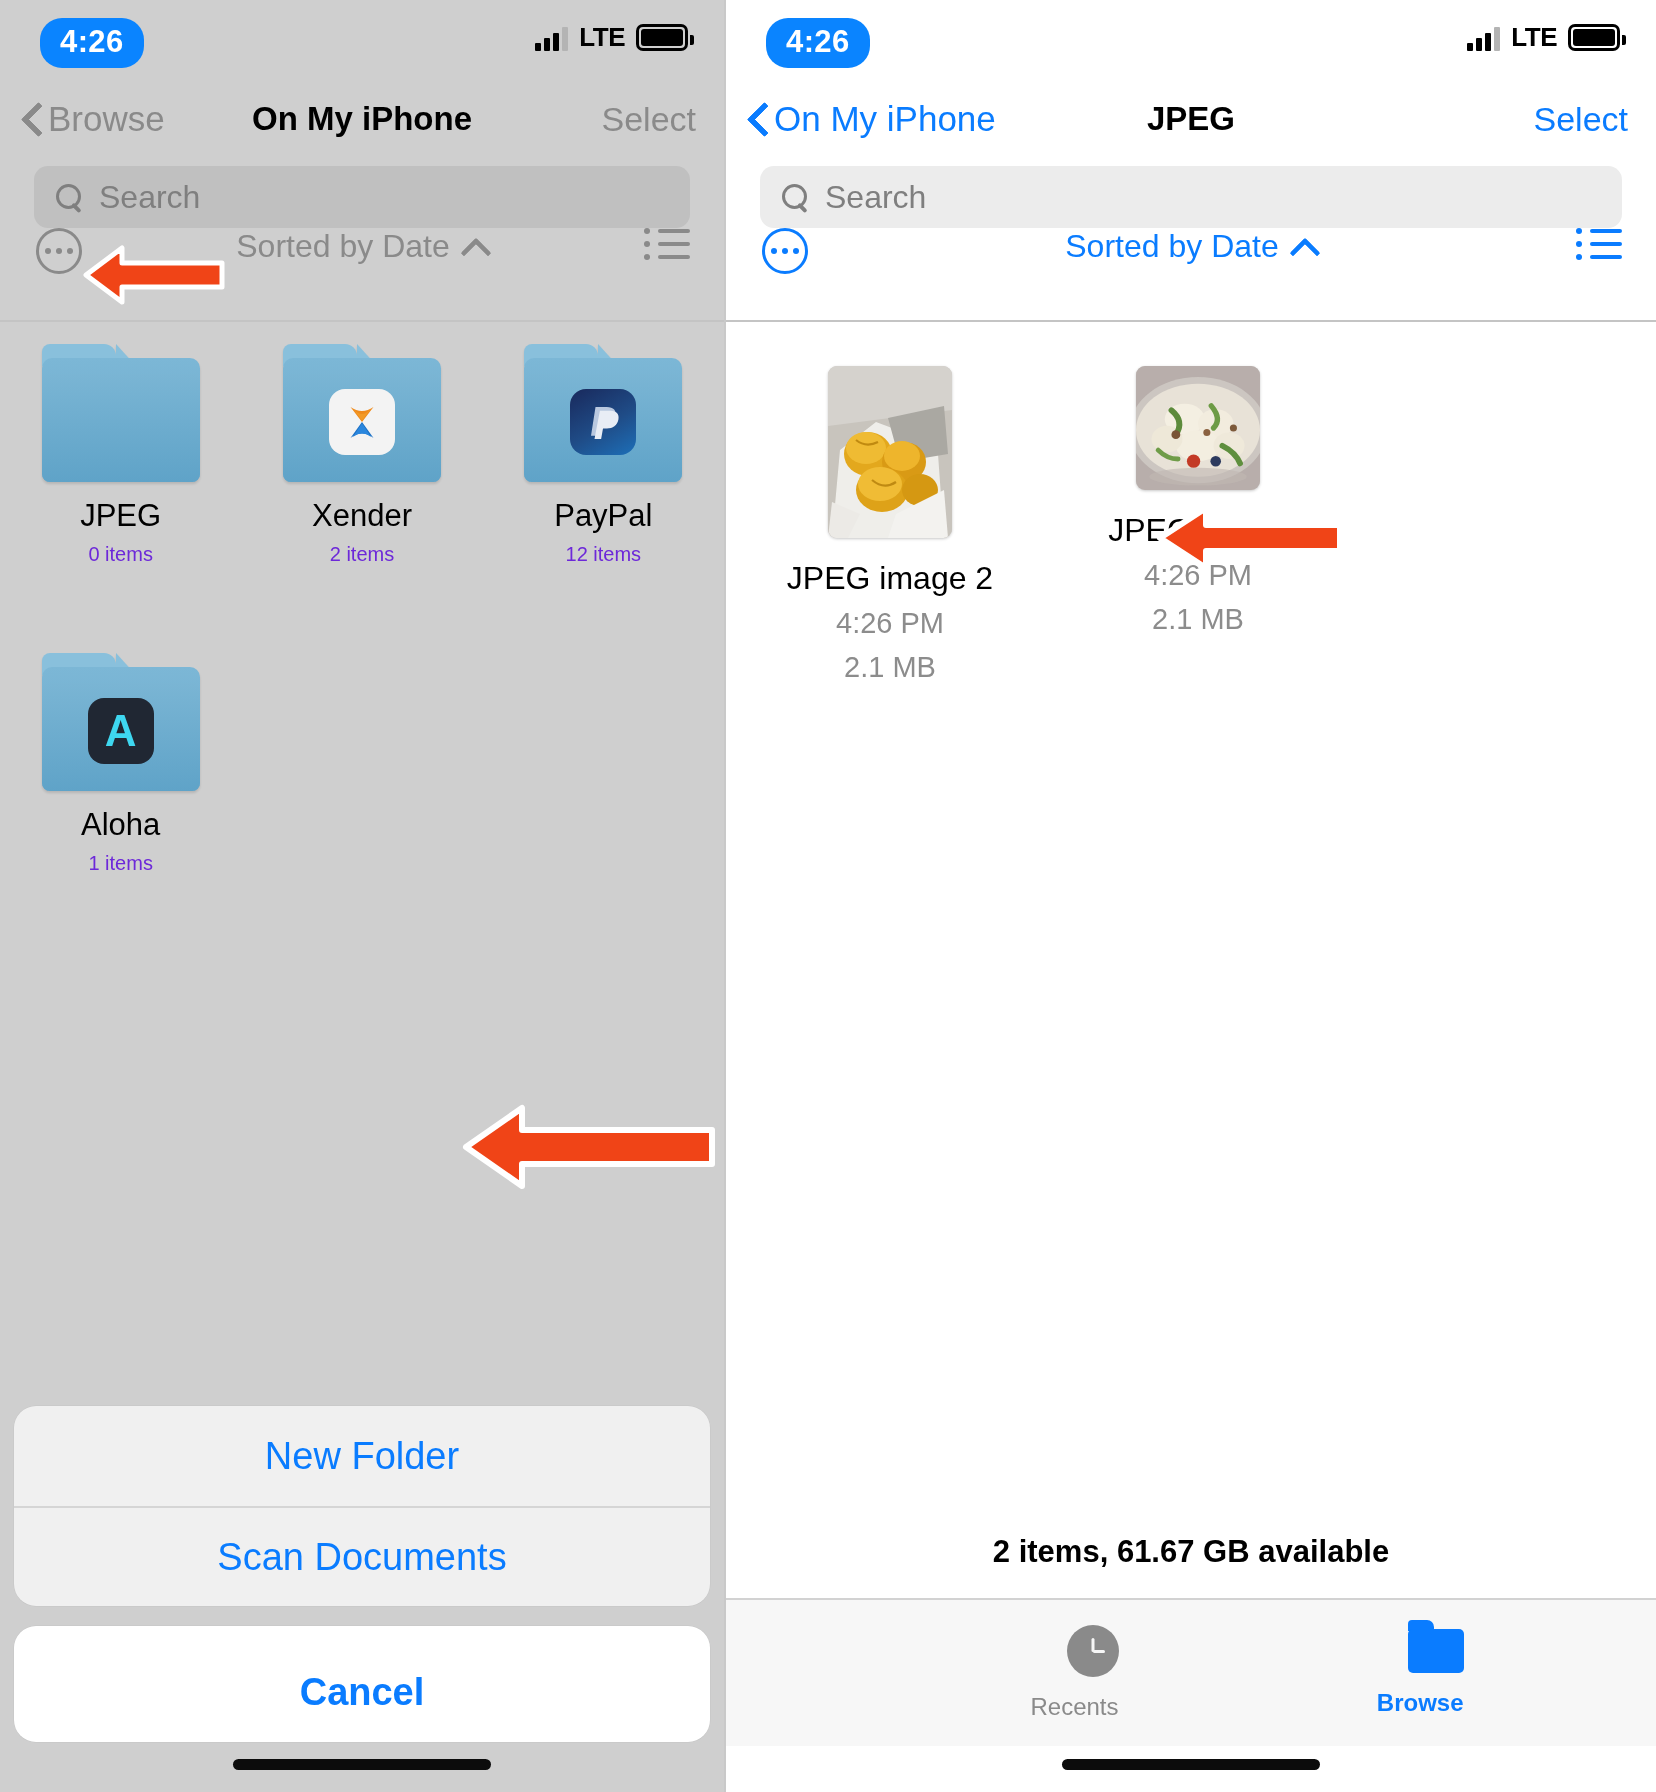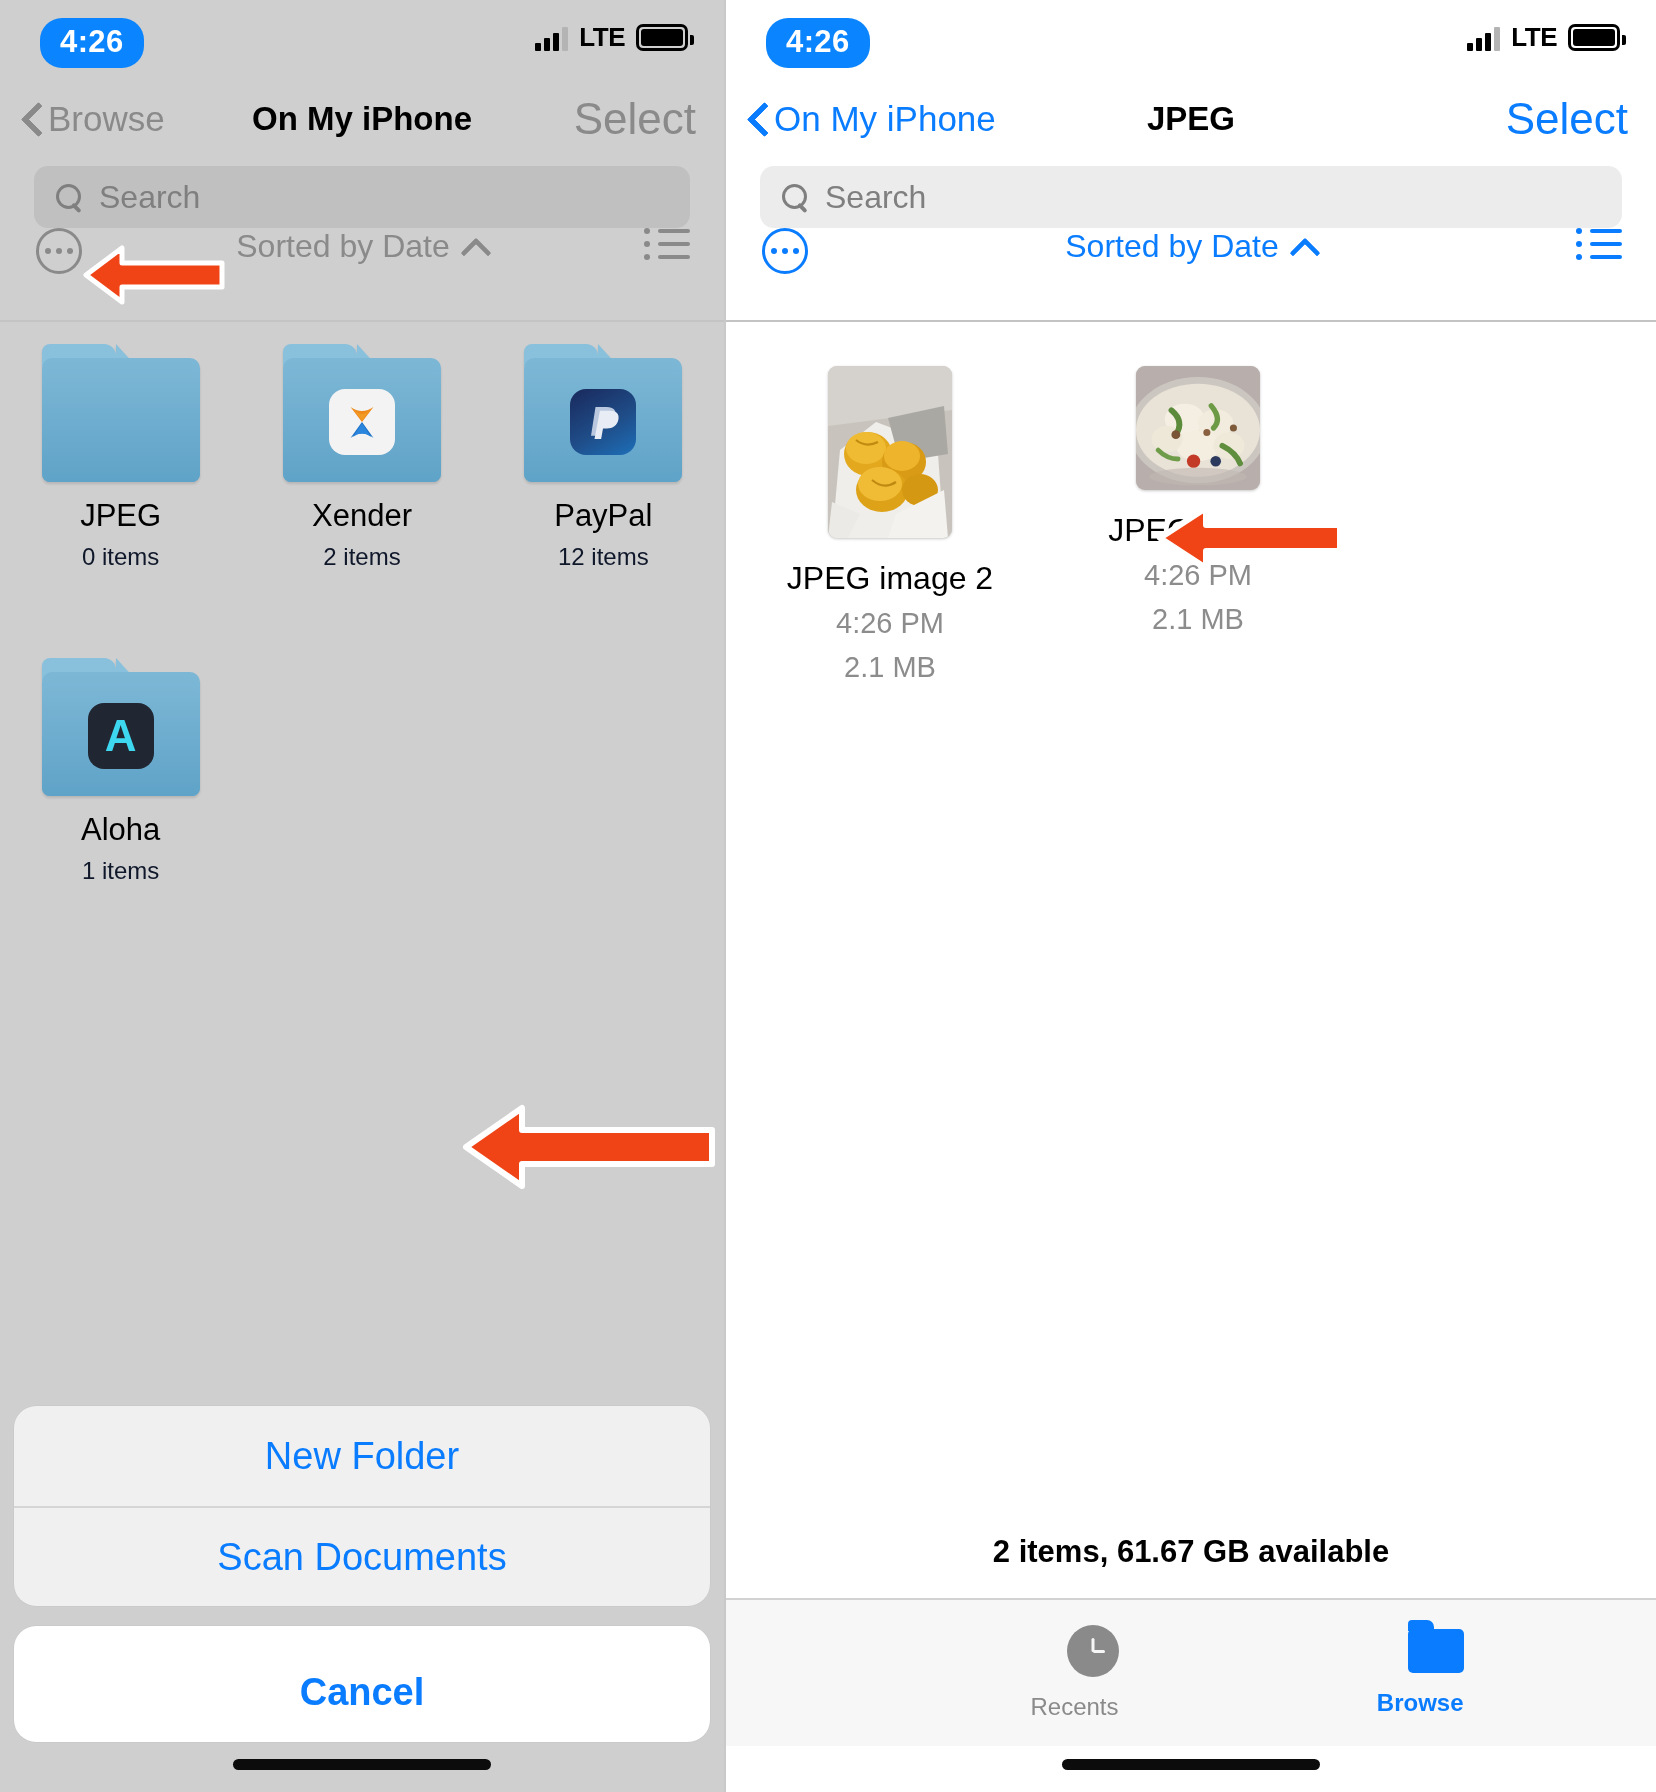--- a/index.html
+++ b/index.html
@@ -46,21 +46,21 @@
   
   .navbar { position: relative; height: 82px; display: flex; align-items: center; }
   .nav-back { display: flex; align-items: center; gap: 6px; position: absolute; left: 22px; font-size: 35px; cursor: pointer; }
   .chev-left { width: 20px; height: 34px; position: relative; flex: none; }
   .chev-left::before {
     content: ""; position: absolute; left: 4px; top: 5px;
     width: 19px; height: 19px; border-left: 6px solid currentColor; border-bottom: 6px solid currentColor;
     transform: rotate(45deg); border-radius: 2px;
   }
   .nav-title { width: 100%; text-align: center; font-size: 33px; font-weight: 700; color: #000; }
-  .nav-action { position: absolute; right: 28px; font-size: 44px; cursor: pointer; }
+  .nav-action { position: absolute; right: 28px; font-size: 34px; cursor: pointer; }
 
   .tint-blue { color: #0a7cff; }
   .tint-gray { color: #8a8a8a; }
   .txt-gray  { color: #7f7f7f; }
 
   
   .search-wrap { padding: 6px 34px 0; }
   .search {
     height: 62px; border-radius: 14px; display: flex; align-items: center;
     gap: 16px; padding: 0 22px; background: #ececec;
@@ -90,21 +90,21 @@
   .listview-btn i { display: block; width: 6px; height: 6px; border-radius: 50%; background: currentColor; }
   .listview-btn u { display: block; width: 32px; height: 4px; background: currentColor; border-radius: 2px; text-decoration: none; }
 
   .hairline { height: 2px; background: #c4c4c4; width: 100%; }
 
   
   .grid { display: flex; flex-wrap: wrap; padding: 36px 0 0; }
   .cell { width: 33.333%; display: flex; flex-direction: column; align-items: center; }
   .cell.h-left  { margin-bottom: 100px; }
   .cell-name { font-size: 31px; color: #000; margin-top: 16px; text-align: center; }
-  .cell-sub  { font-size: 24px; color: #0f172a; margin-top: 8px; text-align: center; line-height: 1.25; }
+  .cell-sub  { font-size: 20px; color: #6d28d9; margin-top: 8px; text-align: center; line-height: 1.25; }
 
   
   .folder { width: 158px; height: 124px; position: relative; filter: drop-shadow(0 2px 1px rgba(0,0,0,.12)); }
   .folder .back {
     position: absolute; inset: 0; border-radius: 10px 10px 8px 8px;
     background: linear-gradient(180deg, #7cb7d6 0%, #6aa9cb 100%);
   }
   .folder .tab {
     position: absolute; left: 0; top: -14px; width: 74px; height: 22px;
     background: #89c0dc; border-radius: 8px 12px 0 0;

